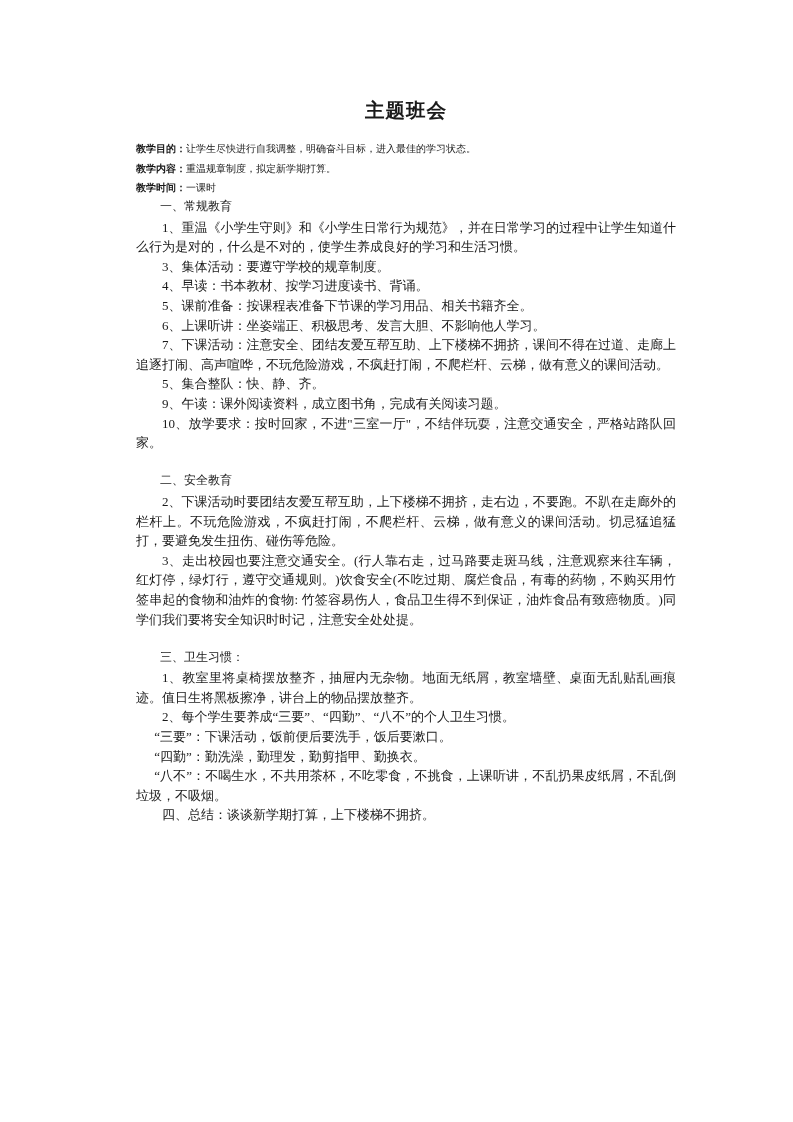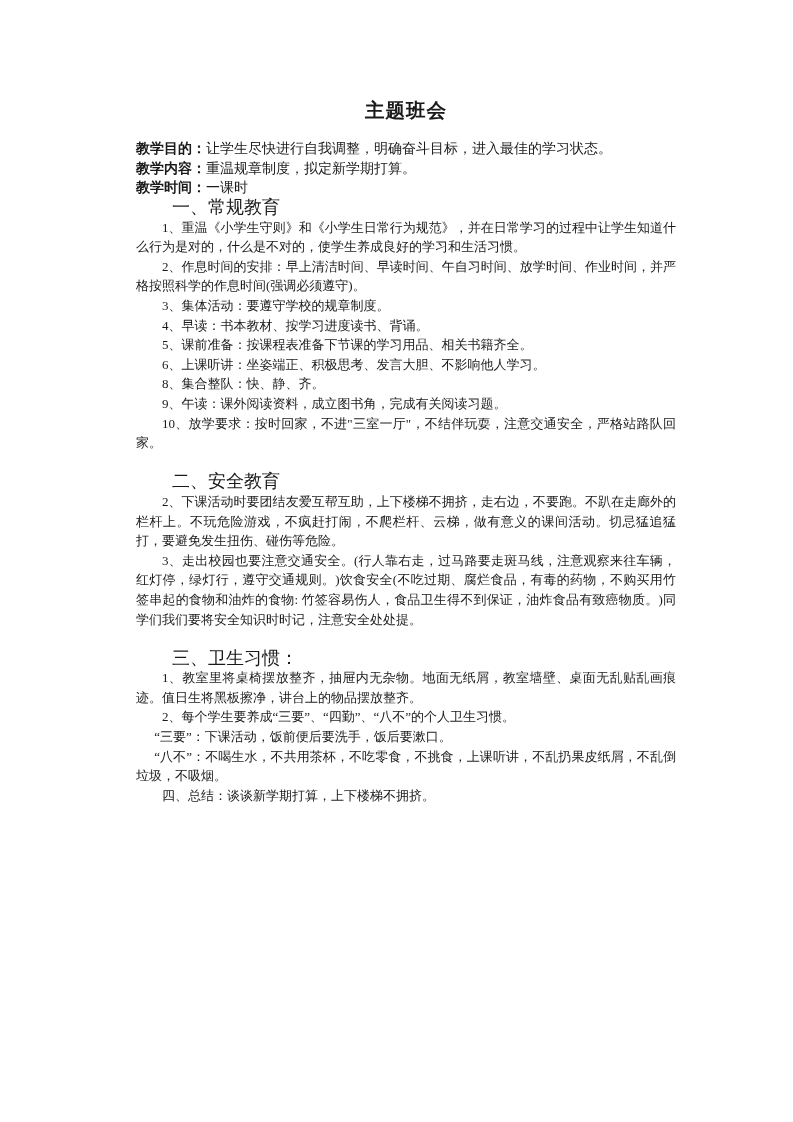--- a/index.html
+++ b/index.html
@@ -30,38 +30,39 @@
   .doc-title {
     text-align: center;
     font-size: 19.5px;
     font-weight: bold;
     line-height: 1.5;
     letter-spacing: 1px;
     margin: 0 0 14px 0;
     font-family: "Liberation Sans", "DejaVu Sans", sans-serif;
   }
   .meta-line {
-    font-size: 14px;
+    font-size: 10px;
     line-height: 19.6px;
     margin: 0;
     text-align: justify;
     text-justify: inter-ideograph;
   }
   .meta-label {
     font-weight: bold;
     font-family: "Liberation Sans", "DejaVu Sans", sans-serif;
   }
   .meta-value {
     font-family: "Liberation Serif", "DejaVu Serif", serif;
   }
   .section-heading {
-    font-size: 18px;
+    font-size: 12px;
     line-height: 19.6px;
     margin: 0;
     text-indent: 2em;
+    font-family: Liberation Mono, monospace;
   }
   .para {
     font-size: 13px;
     line-height: 19.6px;
     margin: 0;
     text-indent: 2em;
     text-align: justify;
     text-justify: inter-ideograph;
     word-break: break-all;
   }
@@ -90,39 +91,40 @@
       <span class="meta-label">教学内容</span><span class="meta-label">：</span><span class="meta-value">重温规章制度，拟定新学期打算。</span>
     </p>
 
     <p class="meta-line">
       <span class="meta-label">教学时间</span><span class="meta-label">：</span><span class="meta-value">一课时</span>
     </p>
 
 
     <p class="section-heading">一、常规教育</p>
     <p class="para">1、重温《小学生守则》和《小学生日常行为规范》，并在日常学习的过程中让学生知道什么行为是对的，什么是不对的，使学生养成良好的学习和生活习惯。</p>
-    <p class="para">2、作息时间的安排：早上清洁时间、早读时间、午自习时间、放学时间、作业时间，并严格按照科学的作息时间(强调必须遵守)。</p>
     <p class="para">3、集体活动：要遵守学校的规章制度。</p>
     <p class="para">4、早读：书本教材、按学习进度读书、背诵。</p>
     <p class="para">5、课前准备：按课程表准备下节课的学习用品、相关书籍齐全。</p>
     <p class="para">6、上课听讲：坐姿端正、积极思考、发言大胆、不影响他人学习。</p>
-    <p class="para">8、集合整队：快、静、齐。</p>
+    <p class="para">7、下课活动：注意安全、团结友爱互帮互助、上下楼梯不拥挤，课间不得在过道、走廊上追逐打闹、高声喧哗，不玩危险游戏，不疯赶打闹，不爬栏杆、云梯，做有意义的课间活动。</p>
+    <p class="para">5、集合整队：快、静、齐。</p>
     <p class="para">9、午读：课外阅读资料，成立图书角，完成有关阅读习题。</p>
     <p class="para">10、放学要求：按时回家，不进"三室一厅"，不结伴玩耍，注意交通安全，严格站路队回家。</p>
 
     <div class="blank-line">&nbsp;</div>
 
     <p class="section-heading">二、安全教育</p>
     <p class="para">2、下课活动时要团结友爱互帮互助，上下楼梯不拥挤，走右边，不要跑。不趴在走廊外的栏杆上。不玩危险游戏，不疯赶打闹，不爬栏杆、云梯，做有意义的课间活动。切忌猛追猛打，要避免发生扭伤、碰伤等危险。</p>
     <p class="para">3、走出校园也要注意交通安全。(行人靠右走，过马路要走斑马线，注意观察来往车辆，红灯停，绿灯行，遵守交通规则。)饮食安全(不吃过期、腐烂食品，有毒的药物，不购买用竹签串起的食物和油炸的食物: 竹签容易伤人，食品卫生得不到保证，油炸食品有致癌物质。)同学们我们要将安全知识时时记，注意安全处处提。</p>
 
     <div class="blank-line">&nbsp;</div>
 
     <p class="section-heading">三、卫生习惯：</p>
     <p class="para">1、教室里将桌椅摆放整齐，抽屉内无杂物。地面无纸屑，教室墙壁、桌面无乱贴乱画痕迹。值日生将黑板擦净，讲台上的物品摆放整齐。</p>
     <p class="para">2、每个学生要养成“三要”、“四勤”、“八不”的个人卫生习惯。</p>
     <p class="para sub">“三要”：下课活动，饭前便后要洗手，饭后要漱口。</p>
+    <p class="para sub">“四勤”：勤洗澡，勤理发，勤剪指甲、勤换衣。</p>
     <p class="para sub">“八不”：不喝生水，不共用茶杯，不吃零食，不挑食，上课听讲，不乱扔果皮纸屑，不乱倒垃圾，不吸烟。</p>
 
     <p class="para">四、总结：谈谈新学期打算，上下楼梯不拥挤。</p>
 
   </div>
 </div>
 
 </body></html>

